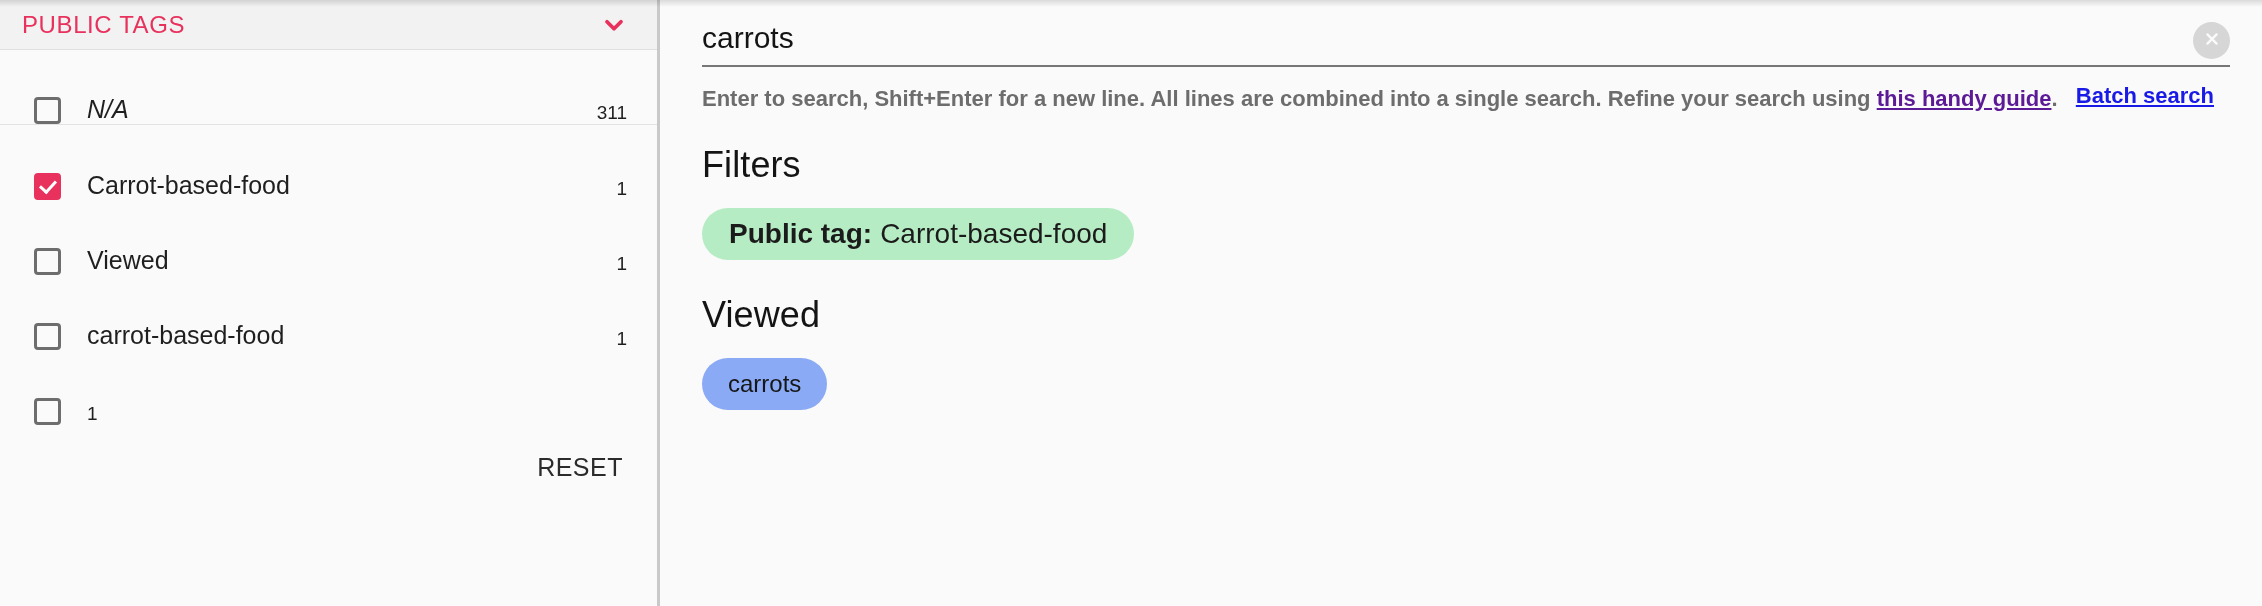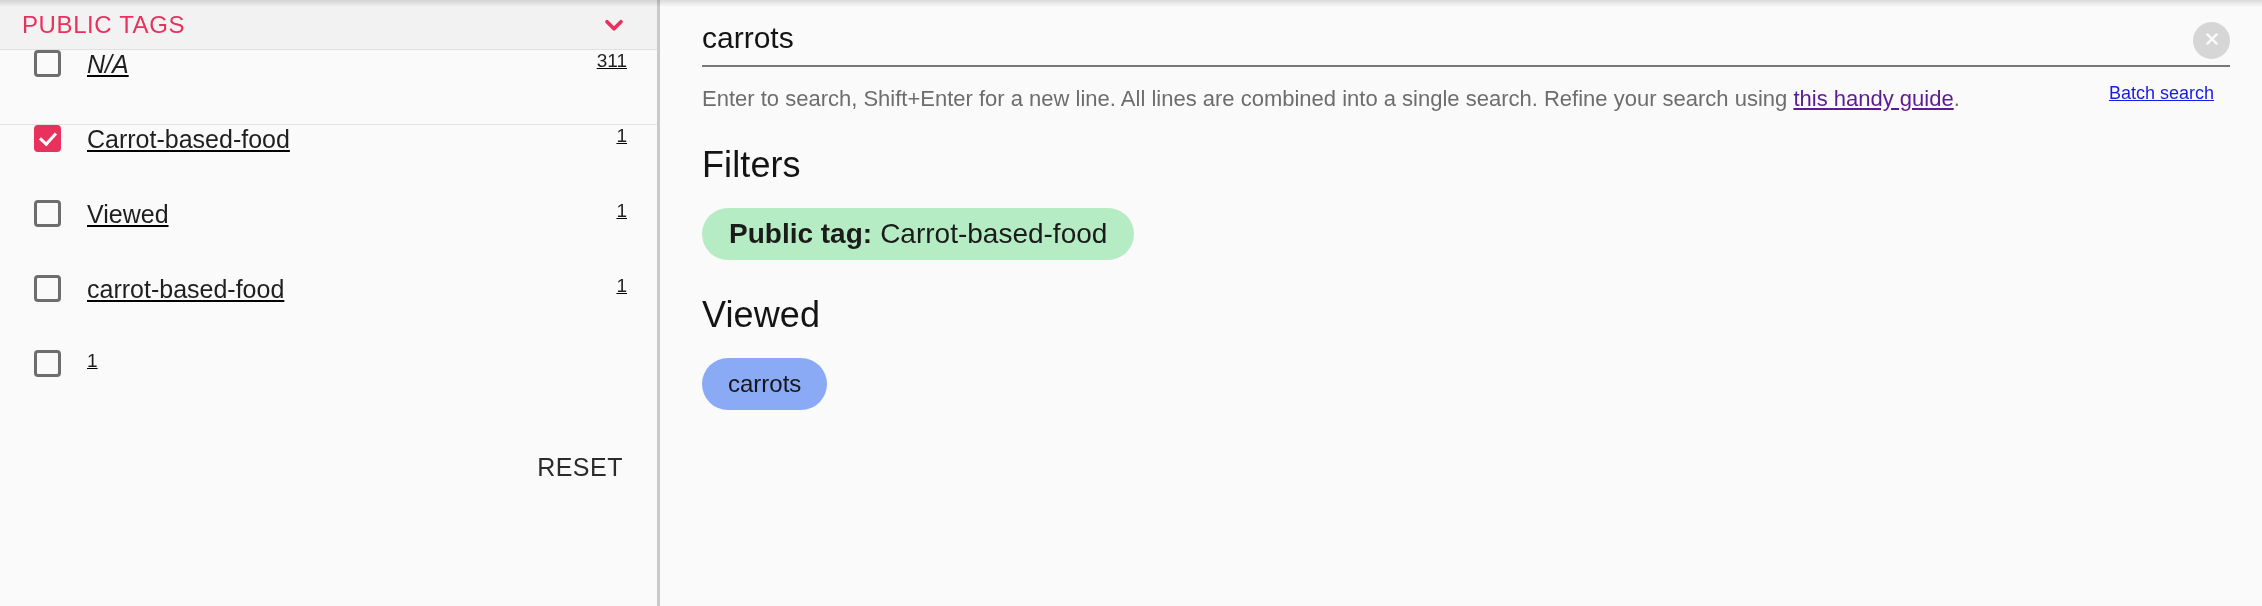--- a/index.html
+++ b/index.html
@@ -64,25 +64,24 @@
     display: flex;
     align-items: center;
     justify-content: center;
     cursor: pointer;
   }
 
   .facet-list { padding-top: 0; }
 
   .facet-row {
     display: flex;
-    align-items: flex-start;
+    align-items: flex-end;
     height: 75px;
     padding: 0 30px 0 34px;
     cursor: pointer;
-    text-decoration: underline;
   }
   .facet-row.na-row {
     border-bottom: 1px solid #e3e3e3;
     height: 75px;
   }
 
   .cbox {
     width: 27px;
     height: 27px;
     flex: 0 0 27px;
@@ -193,36 +192,37 @@
     cursor: pointer;
     display: flex;
     align-items: center;
     justify-content: center;
   }
 
   .helper-row {
     position: relative;
     padding-top: 16px;
     padding-right: 0;
+    font-weight: bold;
   }
   .helper-text {
     font-size: 22px;
     color: #6d6d6d;
     line-height: 1.45;
     max-width: 1430px;
   }
   .helper-text a.visited-link {
     color: #5c1a96;
     text-decoration: underline;
   }
   .batch-link {
     position: absolute;
     top: 16px;
     right: 16px;
-    font-size: 18px;
+    font-size: 22px;
     color: #1a1ae6;
     text-decoration: underline;
     white-space: nowrap;
   }
 
   .section-title {
     font-size: 36px;
     color: #141414;
     font-weight: 400;
     letter-spacing: 0.1px;

